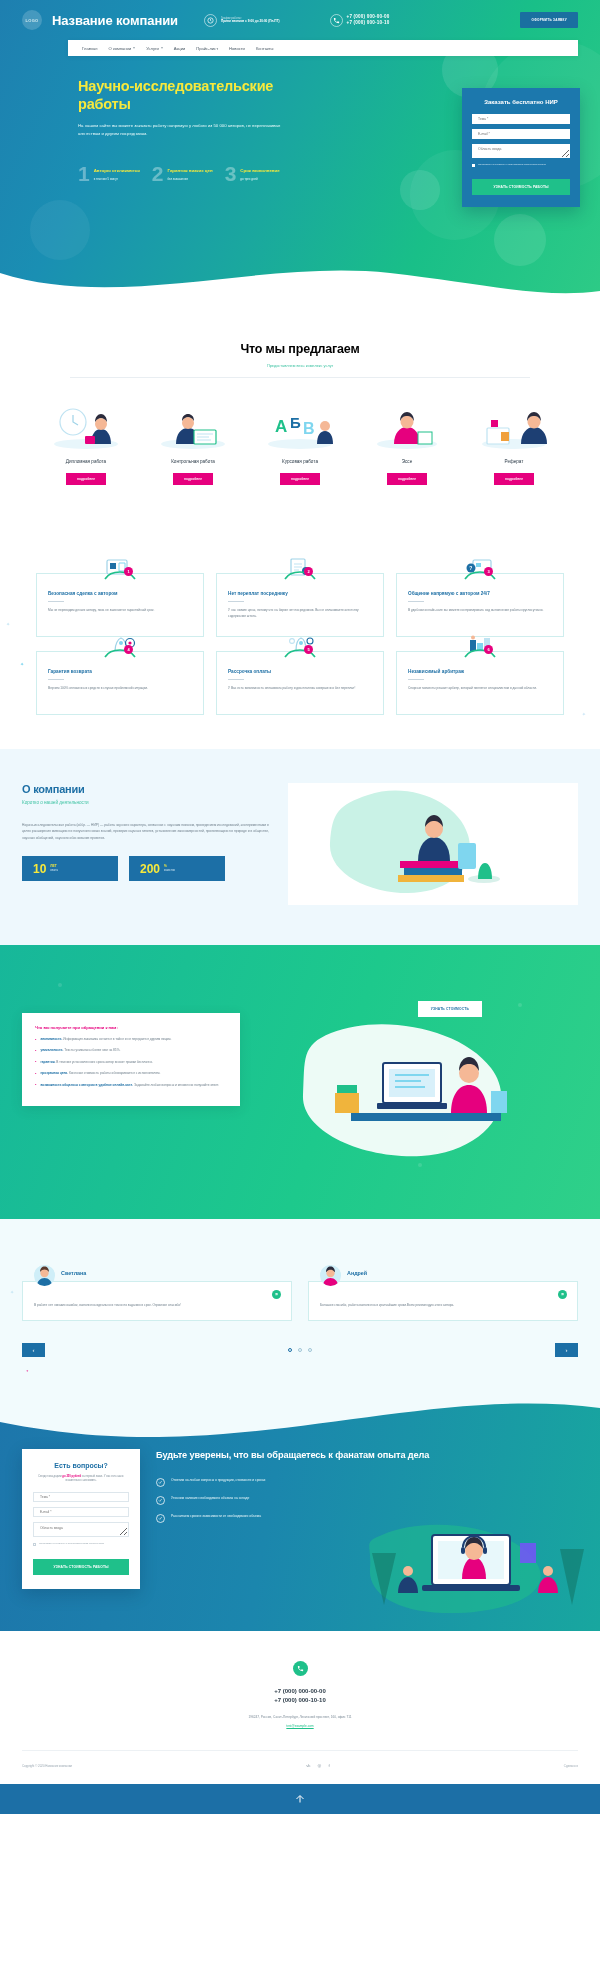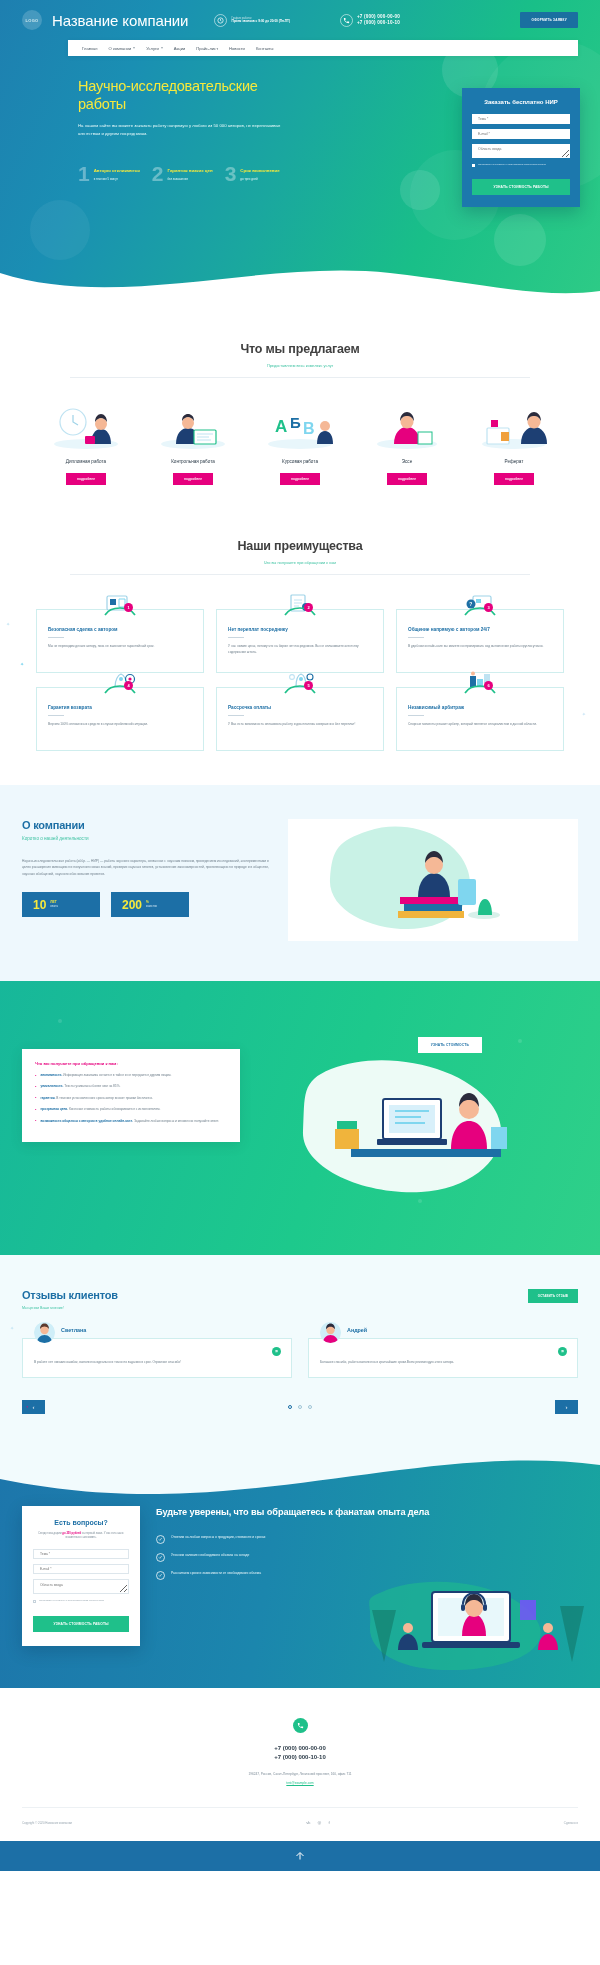--- a/index.html
+++ b/index.html
@@ -31,21 +31,21 @@
     display:flex; align-items:center;
     padding:6px 22px 0 22px; height:34px; gap:10px;
   }
   .logo-mark {
     width:20px; height:20px; border-radius:50%;
     background:rgba(255,255,255,0.18);
     display:flex; align-items:center; justify-content:center;
     font-size:4px; color:#cfe9ef; letter-spacing:.3px; font-weight:700;
   }
   .brand {
-    color:#ffffff; font-size:15px; font-weight:400; letter-spacing:-0.1px;
+    color:#ffffff; font-size:13px; font-weight:700; letter-spacing:-0.1px;
     white-space:nowrap;
   }
   .tb-block { display:flex; align-items:center; gap:4px; }
   .tb-circle {
     width:13px; height:13px; border-radius:50%;
     border:1px solid rgba(255,255,255,.55);
     display:flex;align-items:center;justify-content:center;
     flex:0 0 auto;
   }
   .tb-circle svg { width:7px; height:7px; display:block; }
@@ -72,21 +72,21 @@
     box-shadow:0 1px 5px rgba(0,0,0,.07);
   }
   .nav-item {
     font-size:4.1px; color:#4c5a66; white-space:nowrap; cursor:pointer;
     display:flex; align-items:center; gap:2px;
   }
   .caret { width:0;height:0;border-left:1.6px solid transparent;border-right:1.6px solid transparent;border-top:2px solid #9aa6af; }
 
   .hero-body { position:relative; z-index:4; padding:22px 0 0 78px; width:300px; }
   .hero-title {
-    color:#f7e93c; font-size:14.5px; font-weight:400; line-height:1.22;
+    color:#f7e93c; font-size:14.5px; font-weight:700; line-height:1.22;
     letter-spacing:-0.2px;
   }
   .hero-sub { margin-top:9px; font-size:4.3px; color:#e9fbfb; line-height:1.85; max-width:205px; }
 
   .hero-steps { display:flex; gap:12px; margin-top:27px; }
   .step { display:flex; align-items:flex-start; gap:4px; }
   .step-num { font-size:21px; font-weight:700; color:rgba(255,255,255,.35); line-height:.82; }
   .step-txt { padding-top:3px; }
   .step-title { font-size:4.4px; font-weight:700; color:#f7e93c; line-height:1.45; }
   .step-desc { font-size:2.9px; color:#e2f7f6; margin-top:2px; }
@@ -108,21 +108,21 @@
   .form-check span { font-size:2.5px; color:#cfe6f3; line-height:1.3; }
   .form-submit {
     width:100%; background:#1fc08a; color:#fff; border:none;
     font-size:3.3px; font-weight:700; padding:6px 0; text-transform:uppercase;
     letter-spacing:.2px; cursor:pointer;
   }
 
   
   .section { padding:0 22px; }
   .sec-head { text-align:center; }
-  .sec-title { font-size:12.5px; font-weight:700; color:#404040; letter-spacing:-0.2px; }
+  .sec-title { font-size:12.5px; font-weight:700; color:#000000; letter-spacing:-0.2px; }
   .sec-title.blue { color:#1d6fa5; }
   .sec-sub { font-size:3.9px; color:#3fc3a3; margin-top:7px; }
   .sec-rule { height:1px; background:#e9eef2; margin:9px 48px 0 48px; }
 
   
   .services { padding-top:32px; padding-bottom:26px; background:#fff; }
   .svc-grid { display:flex; justify-content:space-between; margin-top:22px; padding:0 18px; }
   .svc { width:92px; text-align:center; }
   .svc-art { height:50px; display:flex; align-items:flex-end; justify-content:center; }
   .svc-art svg { display:block; }
@@ -153,21 +153,21 @@
   .adv-line { width:16px; height:1px; background:#c9d6df; margin:5px 0 6px 0; }
   .adv-text { font-size:3.2px; color:#6d7d89; line-height:1.75; }
   .deco-star { position:absolute; color:#c9e7f5; font-size:5px; }
 
   
   .about { background:#eef8fd; padding:34px 22px 40px 22px; position:relative; }
   .about-inner { display:flex; gap:18px; }
   .about-left { width:248px; }
   .about-text { font-size:3.3px; color:#6d7d89; line-height:1.95; margin-top:17px; }
   .stats { display:flex; gap:11px; margin-top:15px; }
-  .stat { background:#1c6fa6; width:78px; height:25px; display:flex; align-items:center; padding:0 11px; gap:4px; }
+  .stat { background:#1c6fa6; width:96px; height:25px; display:flex; align-items:center; padding:0 11px; gap:4px; }
   .stat-num { font-size:12px; font-weight:700; color:#f7e93c; line-height:1; }
   .stat-lbl { line-height:1.15; }
   .stat-lbl b { display:block; font-size:3.2px; color:#f7e93c; font-weight:700; }
   .stat-lbl span { display:block; font-size:2.7px; color:#cfe6f3; }
   .about-art { flex:1; background:#fff; position:relative; min-height:110px; overflow:hidden; }
 
   
   .how {
     position:relative; padding:44px 22px 52px 22px;
     background:linear-gradient(110deg,#17b79a 0%,#1dc98c 55%,#2fd089 100%);
@@ -483,25 +483,20 @@
       </div>
 
     </div>
   </section>
 
   <section class="section advantages">
     <span class="deco-star" style="left:6px;top:110px;">✦</span>
     <span class="deco-star" style="left:20px;top:150px;color:#7fd6ef;">✦</span>
     <span class="deco-star" style="right:14px;top:200px;color:#cfe8f7;">✦</span>
 
-    <div class="sec-head">
-      <h2 class="sec-title">Наши преимущества</h2>
-      <div class="sec-sub">Что вы получаете при обращении к нам</div>
-      <div class="sec-rule"></div>
-    </div>
 
     <div class="adv-grid">
 
       <div class="adv-card">
         <div class="adv-art">
           <svg width="38" height="28" viewBox="0 0 38 28">
             <rect x="6" y="3" width="20" height="14" rx="1.5" fill="#fff" stroke="#9fd3e8" stroke-width="1.2"></rect>
             <rect x="9" y="6" width="6" height="6" fill="#1d6fa5"></rect>
             <path d="M18 6h6v8h-6z" fill="none" stroke="#7fd6ef" stroke-width="1"></path>
             <path d="M4 22c3-5 9-7 15-7s12 2 15 7" fill="none" stroke="#1fc08a" stroke-width="1.6"></path>
@@ -689,27 +684,20 @@
             <rect x="200" y="78" width="16" height="22" fill="#7fd6ef"></rect>
           </svg>
         </div>
       </div>
     </div>
   </section>
 
   <section class="reviews">
     <span class="deco-star" style="left:10px;top:70px;">✦</span>
     <span class="deco-star" style="left:26px;top:150px;color:#e6007e;font-size:3px">✦</span>
-    <div class="rev-head">
-      <div>
-        <h2 class="sec-title blue" style="text-align:left;font-size:11px">Отзывы клиентов</h2>
-        <div class="sec-sub" style="text-align:left;margin-top:5px">Мы ценим Ваше мнение!</div>
-      </div>
-      <button class="btn-green">ОСТАВИТЬ ОТЗЫВ</button>
-    </div>
 
     <div class="rev-grid">
       <div class="rev-card">
         <div class="rev-avatar">
           <svg width="21" height="21" viewBox="0 0 21 21">
             <circle cx="10.5" cy="10.5" r="10.5" fill="#cfeef8"></circle>
             <path d="M3 21c0-5 3.5-8 7.5-8s7.5 3 7.5 8z" fill="#1d6fa5"></path>
             <circle cx="10.5" cy="8" r="4.2" fill="#f5b896"></circle>
             <path d="M6 7c0-3.5 2-5.5 4.5-5.5S15 3.5 15 7c-1.5-2-3-2.6-4.5-2.6S7.5 5 6 7z" fill="#5c3a2e"></path>
           </svg>

